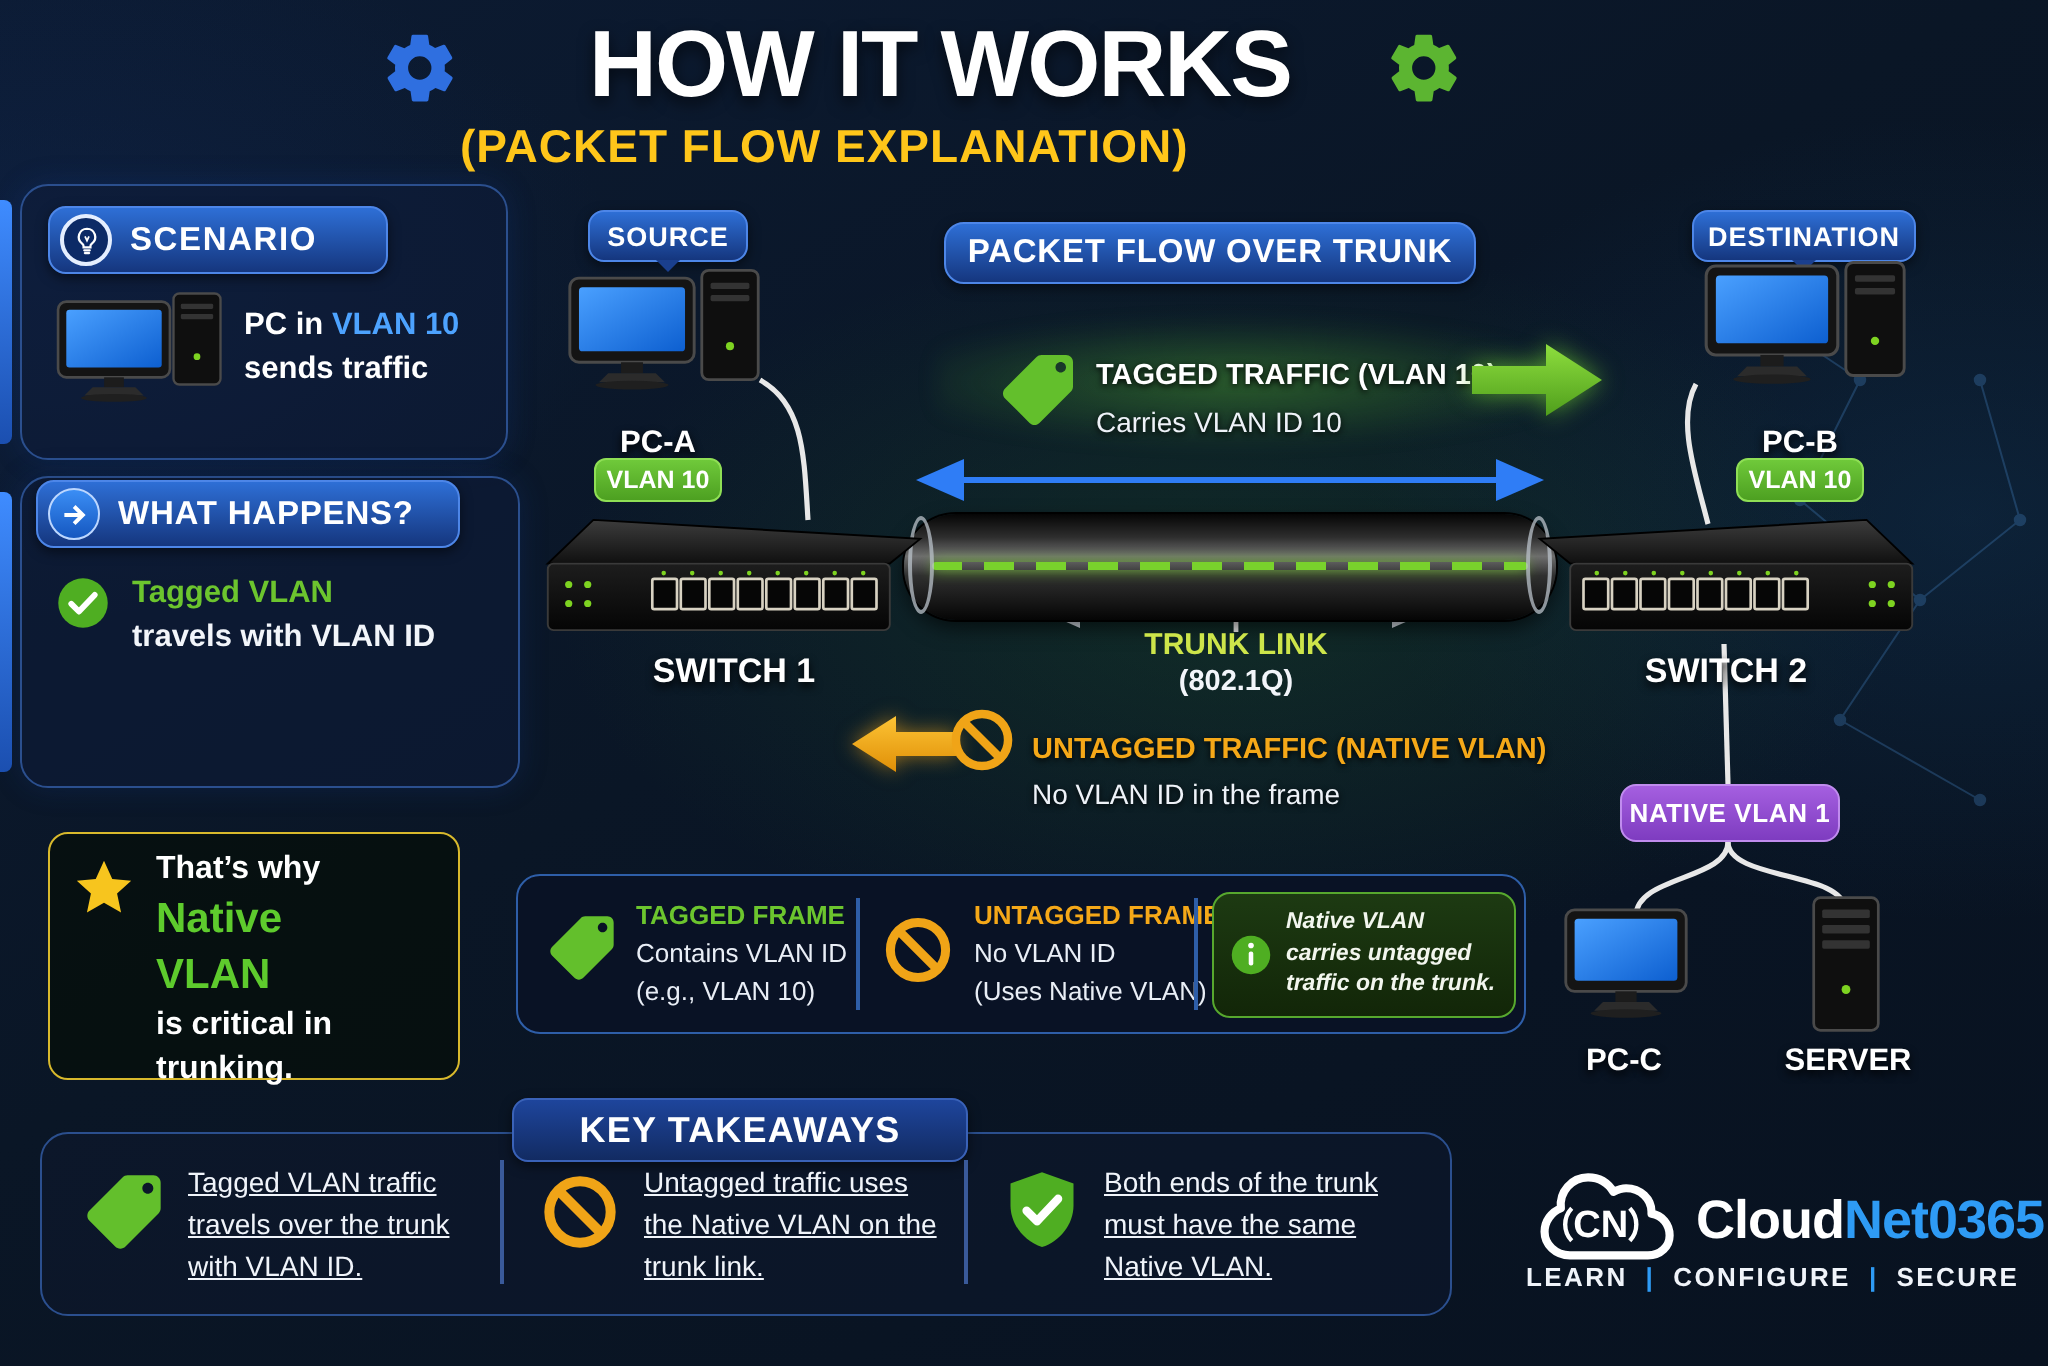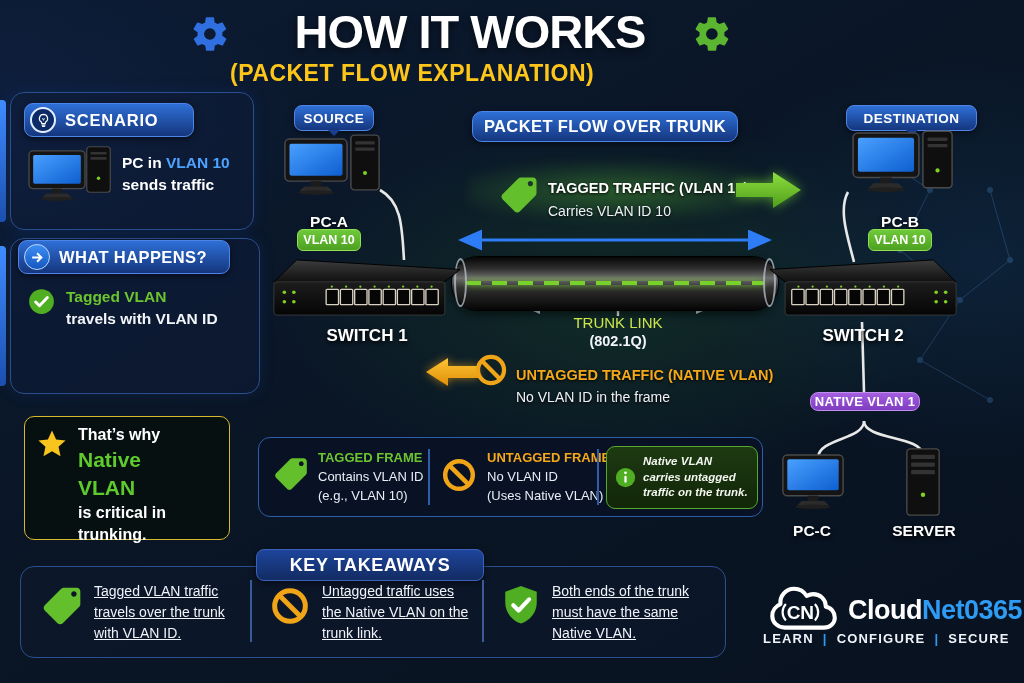--- a/index.html
+++ b/index.html
@@ -45,35 +45,35 @@
 
   .star-card { left:24px; top:416px; width:206px; height:124px; border:1.5px solid #d8b92c; border-radius:10px; background:rgba(6,14,8,0.72); }
   .star-icon { left:36px; top:428px; width:32px; height:32px; color:#f7c51e; }
   .star-text { left:78px; top:424px; width:125px; font-size:16px; font-weight:800; line-height:1.35; }
   .star-text .big { font-size:21px; color:#5ecb2d; }
 
   
   .tag-pill { height:26px; border-radius:8px; font-size:13.5px; letter-spacing:0.5px; }
   .src-pill { left:294px; top:105px; width:80px; }
   .src-pill::after, .dst-pill::after { content:""; position:absolute; bottom:-6px; left:50%; margin-left:-6px; border:6px solid transparent; border-top-color:#1a3f8e; border-bottom:none; }
-  .dst-pill { left:846px; top:105px; width:131px; }
+  .dst-pill { left:846px; top:105px; width:112px; }
   .flow-pill { left:472px; top:111px; width:266px; height:31px; font-size:16.5px; letter-spacing:0.4px; border-radius:10px; }
 
   .dev-label { font-size:15.5px; font-weight:700; text-align:center; color:#fff; text-shadow:0 2px 4px #000; }
   .vlan-badge { display:flex; align-items:center; justify-content:center; height:22px; border-radius:6px; background:linear-gradient(180deg,#6fc93a,#4da021); border:1px solid #8fdf55; font-size:12.5px; font-weight:800; color:#fff; }
-  .nv-badge { left:810px; top:392px; width:110px; height:19px; display:flex; align-items:center; justify-content:center; border-radius:8px; background:linear-gradient(180deg,#a55fe0,#7e3cc0); border:1px solid #c08cee; font-size:13px; font-weight:800; letter-spacing:0.3px; }
+  .nv-badge { left:810px; top:392px; width:110px; height:29px; display:flex; align-items:center; justify-content:center; border-radius:8px; background:linear-gradient(180deg,#a55fe0,#7e3cc0); border:1px solid #c08cee; font-size:13px; font-weight:800; letter-spacing:0.3px; }
 
   .sw-label { font-size:17px; font-weight:800; text-align:center; text-shadow:0 2px 4px #000; }
 
   
   .glow-green { left:468px; top:158px; width:330px; height:66px; background:radial-gradient(ellipse at 45% 50%, rgba(90,190,50,0.38), transparent 70%); filter:blur(5px); }
   .flow-title { font-size:14.5px; font-weight:800; text-shadow:0 1px 3px #000; }
   .flow-sub { font-size:14px; font-weight:500; color:#eef2f8; text-shadow:0 1px 3px #000; }
 
-  .trunk-label { left:553px; top:314px; width:130px; text-align:center; font-size:15px; font-weight:400; color:#cde54a; }
+  .trunk-label { left:553px; top:314px; width:130px; text-align:center; font-size:15px; font-weight:700; color:#cde54a; }
   .trunk-sub { left:553px; top:333px; width:130px; text-align:center; font-size:14.5px; font-weight:700; color:#f2f5fa; }
 
   
   .pipe { left:452px; top:257px; width:326px; height:53px; border-radius:26px; z-index:2;
     background:linear-gradient(180deg,#050505 0%, #2e2e2e 22%, #6e6e6e 40%, #303030 58%, #050505 100%);
     box-shadow:0 0 0 1px #000, 0 4px 10px rgba(0,0,0,.6); }
   .pipe::before { content:""; position:absolute; left:14px; right:14px; top:46%; height:4px;
     background:repeating-linear-gradient(90deg,#79d22c 0 15px, transparent 15px 26px);
     border-radius:2px; box-shadow:0 0 7px rgba(121,210,44,0.9); }
   .pipe-cap { position:absolute; top:1px; width:13px; height:49px; border-radius:50%; border:2px solid #b9c2c9; opacity:0.75; }

